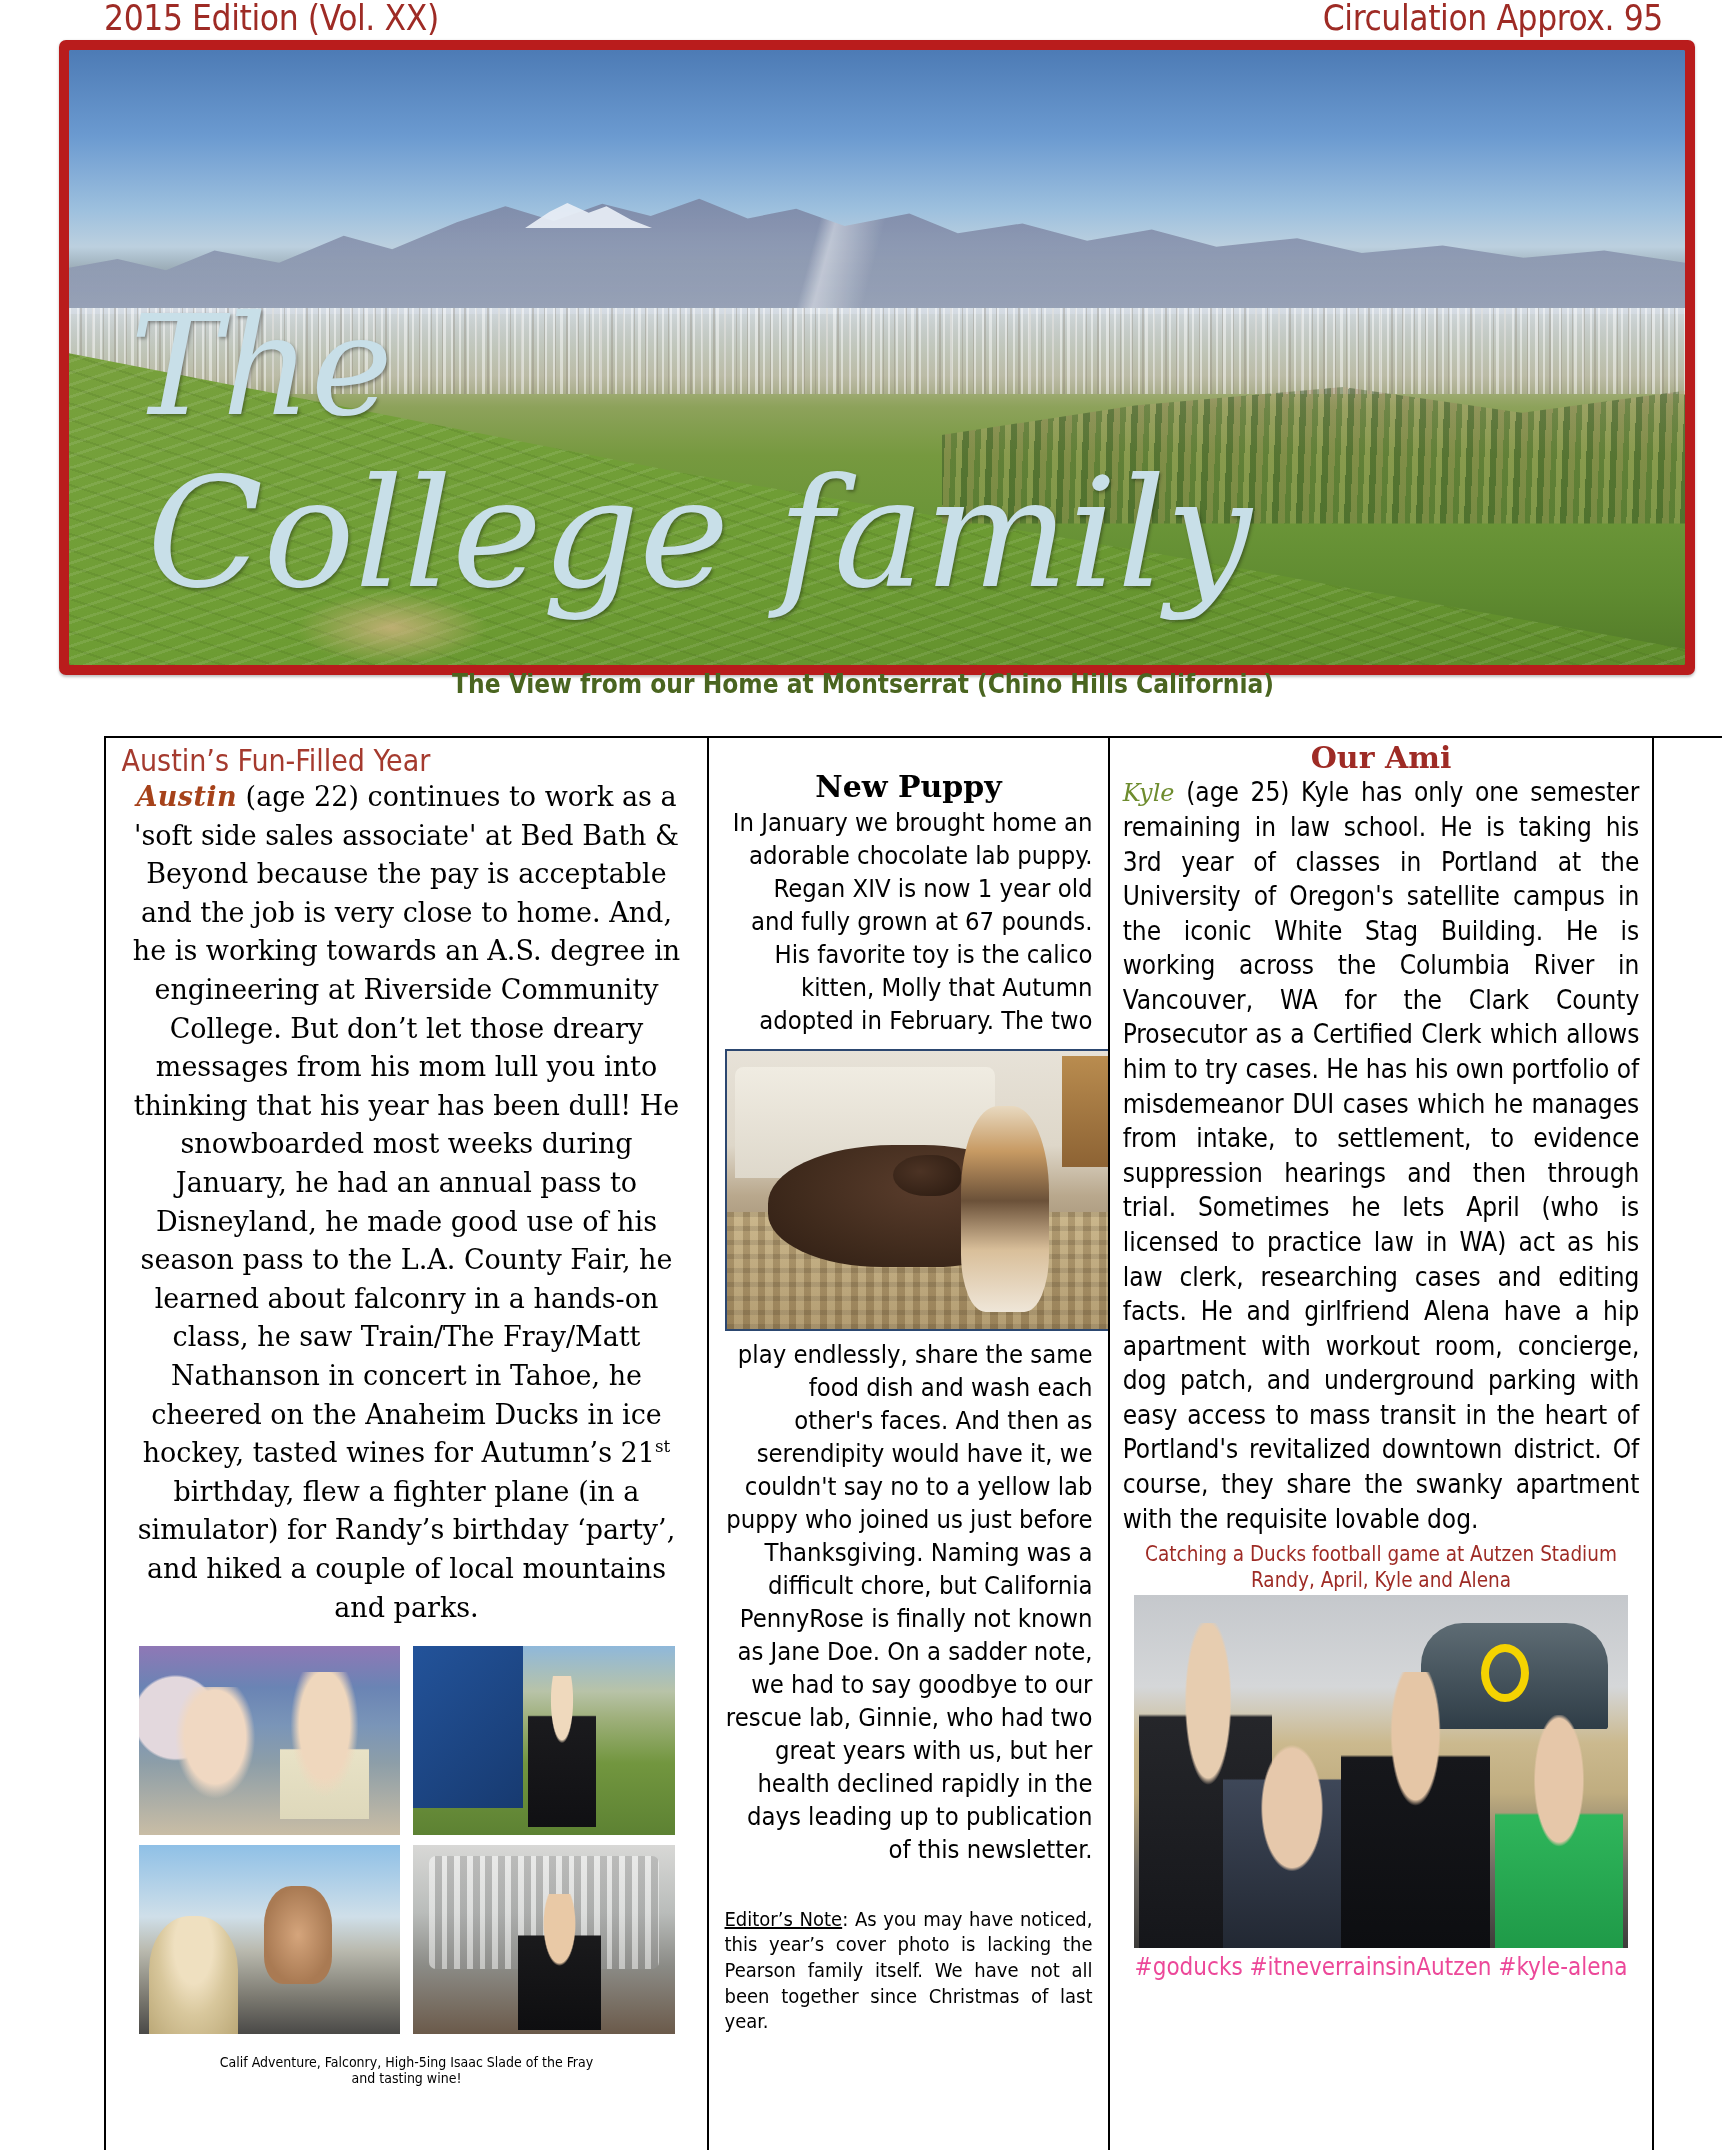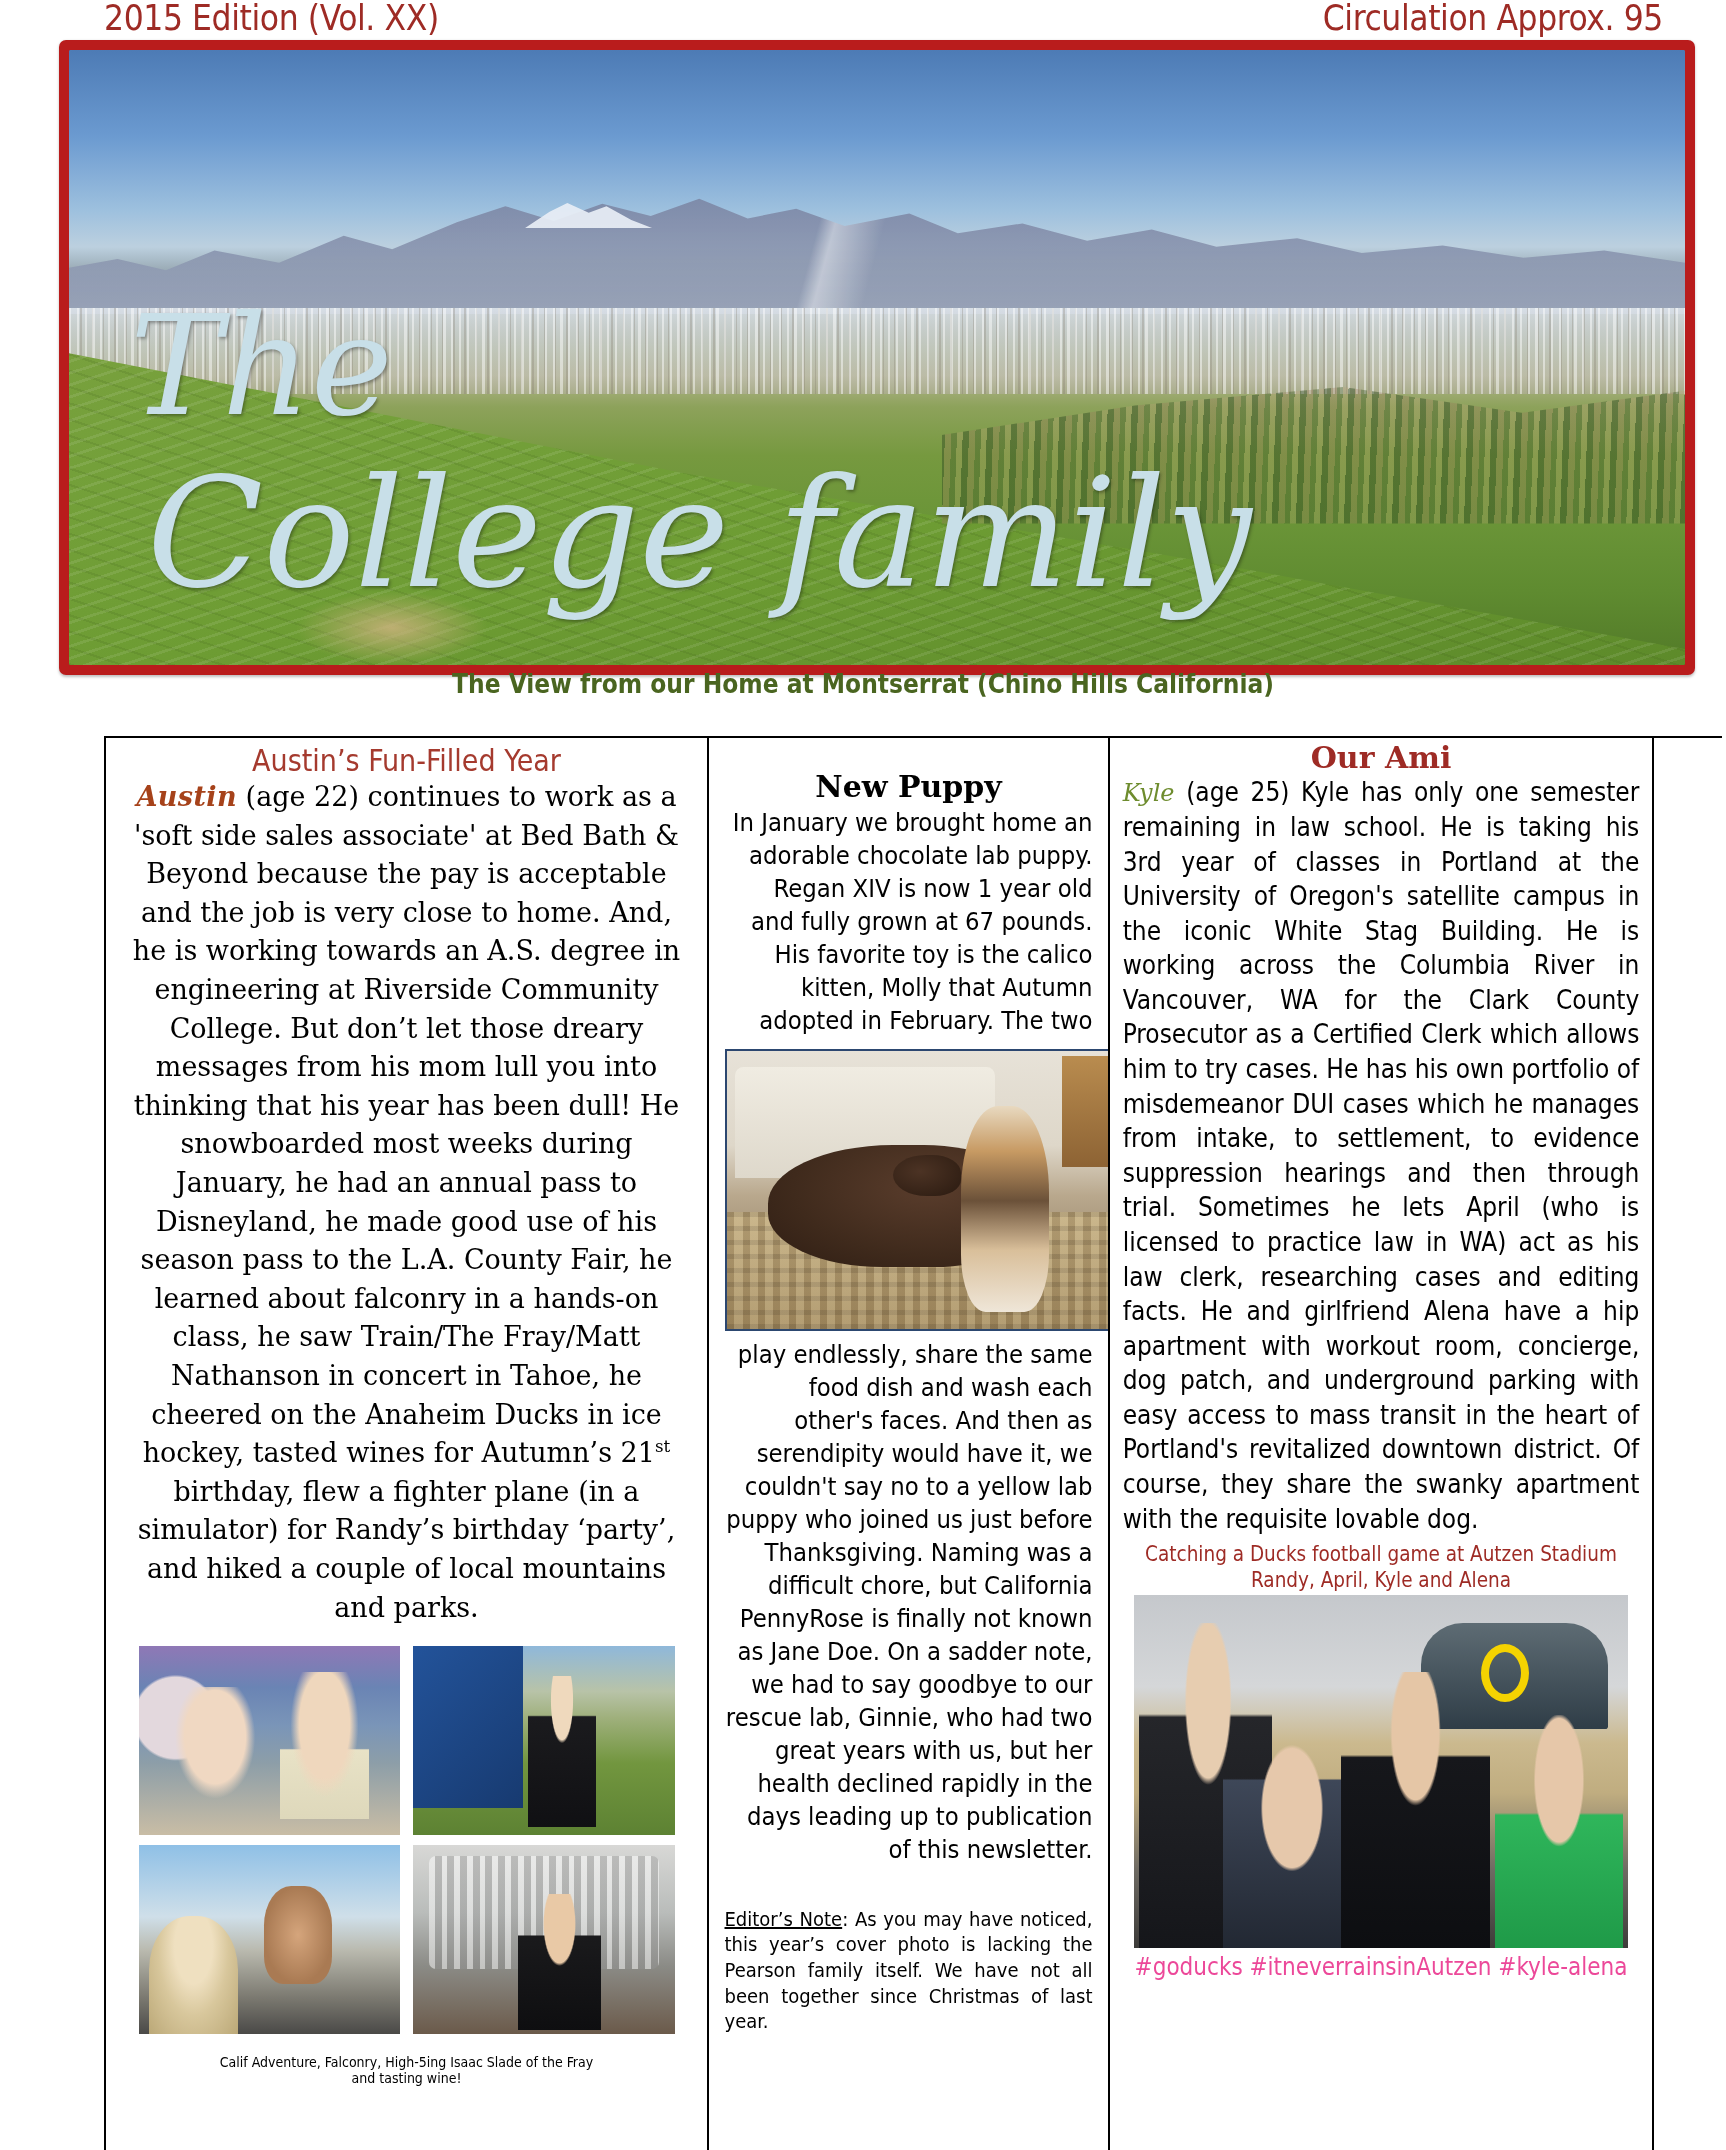--- a/index.html
+++ b/index.html
@@ -207,21 +207,21 @@
     border-right: 2.1px solid #000;
     position: relative;
     overflow: hidden;
   }
   .col-1 { width: 603px; padding: 7px 15.5px 0 15.5px; }
   .col-2 { width: 401px; padding: 7px 15.5px 0 15.5px; }
   .col-3 { width: 544px; padding: 4.2px 12.7px 0 12.7px; }
 
   
   .head-red {
-    text-align: center;
+    text-align: left;
     color: #A53A2E;
     font-family: "DejaVu Sans Condensed", "Liberation Sans Narrow", "Liberation Sans", sans-serif;
     font-size: 30px;
     font-weight: 400;
     line-height: 1.05;
     margin: 0 0 1.4px 0;
   }
   .head-red-3 {
     text-align: center;
     color: #9E2B25;

